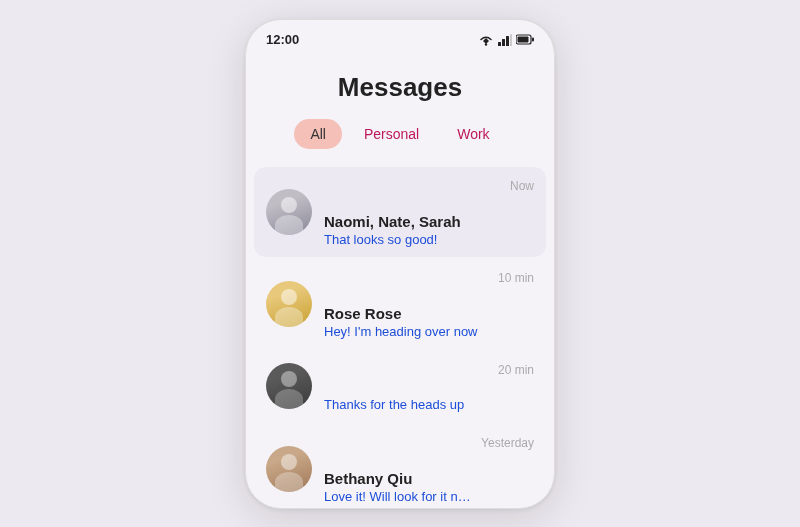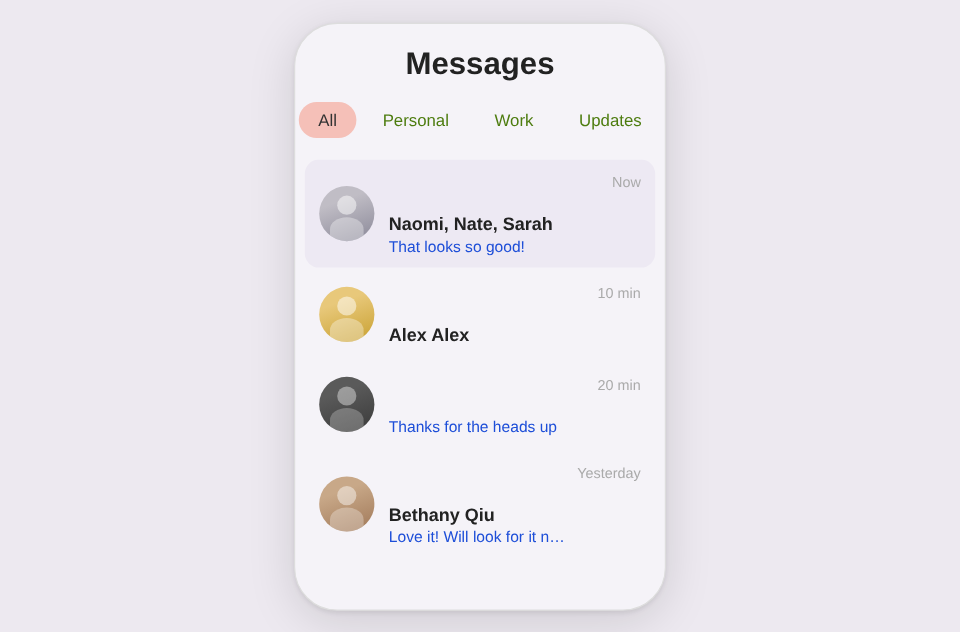--- a/index.html
+++ b/index.html
@@ -62,21 +62,21 @@
       display: flex;
       justify-content: center;
       gap: 6px;
       margin-bottom: 18px;
     }
     .tab-item {
       padding: 7px 16px;
       border-radius: 20px;
       font-size: 14px;
       font-weight: 500;
-      color: #4d7c0f;
+      color: #be185d;
       cursor: pointer;
       background: transparent;
       border: none;
       outline: none;
     }
     .tab-item.active {
       background: #f5c0b8;
       color: #333;
     }
 
@@ -171,28 +171,51 @@
       border-radius: 50% 50% 0 0;
       bottom: 0; left: 50%;
       transform: translateX(-50%);
     }
   </style>
 </head>
 <body>
 
 <div class="phone-frame">
 
+  <div class="status-bar">
+    <span class="status-time">12:00</span>
+    <div class="status-icons">
+
+      <svg width="16" height="12" viewBox="0 0 16 12">
+        <polygon class="status-svg" points="8,10 5,7 8,4 11,7" fill="#222"></polygon>
+        <path d="M3,5.5 Q8,1 13,5.5" fill="none" stroke="#222" stroke-width="1.5" stroke-linecap="round"></path>
+        <circle cx="8" cy="10.5" r="1.2" fill="#222"></circle>
+      </svg>
+
+      <svg width="14" height="12" viewBox="0 0 14 12">
+        <rect x="0" y="8" width="3" height="4" fill="#222" rx="0.5"></rect>
+        <rect x="4" y="5" width="3" height="7" fill="#222" rx="0.5"></rect>
+        <rect x="8" y="2" width="3" height="10" fill="#222" rx="0.5"></rect>
+        <rect x="12" y="0" width="2" height="12" fill="#ccc" rx="0.5"></rect>
+      </svg>
+
+      <svg width="18" height="11" viewBox="0 0 18 11">
+        <rect x="0" y="1" width="15" height="9" rx="2" ry="2" fill="none" stroke="#222" stroke-width="1.2"></rect>
+        <rect x="1.5" y="2.5" width="11" height="6" rx="1" fill="#222"></rect>
+        <rect x="16" y="3.5" width="2" height="4" rx="1" fill="#222"></rect>
+      </svg>
+    </div>
+  </div>
 
   <h1 class="page-title">Messages</h1>
 
   <div class="filter-tabs">
     <button class="tab-item active">All</button>
     <button class="tab-item">Personal</button>
     <button class="tab-item">Work</button>
-    <button class="tab-item">Updates</button>
   </div>
 
   <div class="message-list">
 
     <div class="message-item">
       <div class="avatar av1 avatar-person">
         <div class="head" style="background:rgba(255,255,255,0.5);"></div>
         <div class="body" style="background:rgba(255,255,255,0.35);"></div>
       </div>
       <div class="message-content">
@@ -201,21 +224,22 @@
       </div>
       <span class="message-time">Now</span>
     </div>
 
     <div class="message-item">
       <div class="avatar av2 avatar-person">
         <div class="head" style="background:rgba(255,255,255,0.5);"></div>
         <div class="body" style="background:rgba(255,255,255,0.35);"></div>
       </div>
       <div class="message-content">
-        <div class="message-name">Alex Alex</div>
+        <div class="message-name">Rose Rose</div>
+        <div class="message-preview">Hey! I'm heading over now</div>
       </div>
       <span class="message-time">10 min</span>
     </div>
 
     <div class="message-item">
       <div class="avatar av3 avatar-person">
         <div class="head" style="background:rgba(255,255,255,0.4);"></div>
         <div class="body" style="background:rgba(255,255,255,0.25);"></div>
       </div>
       <div class="message-content">

